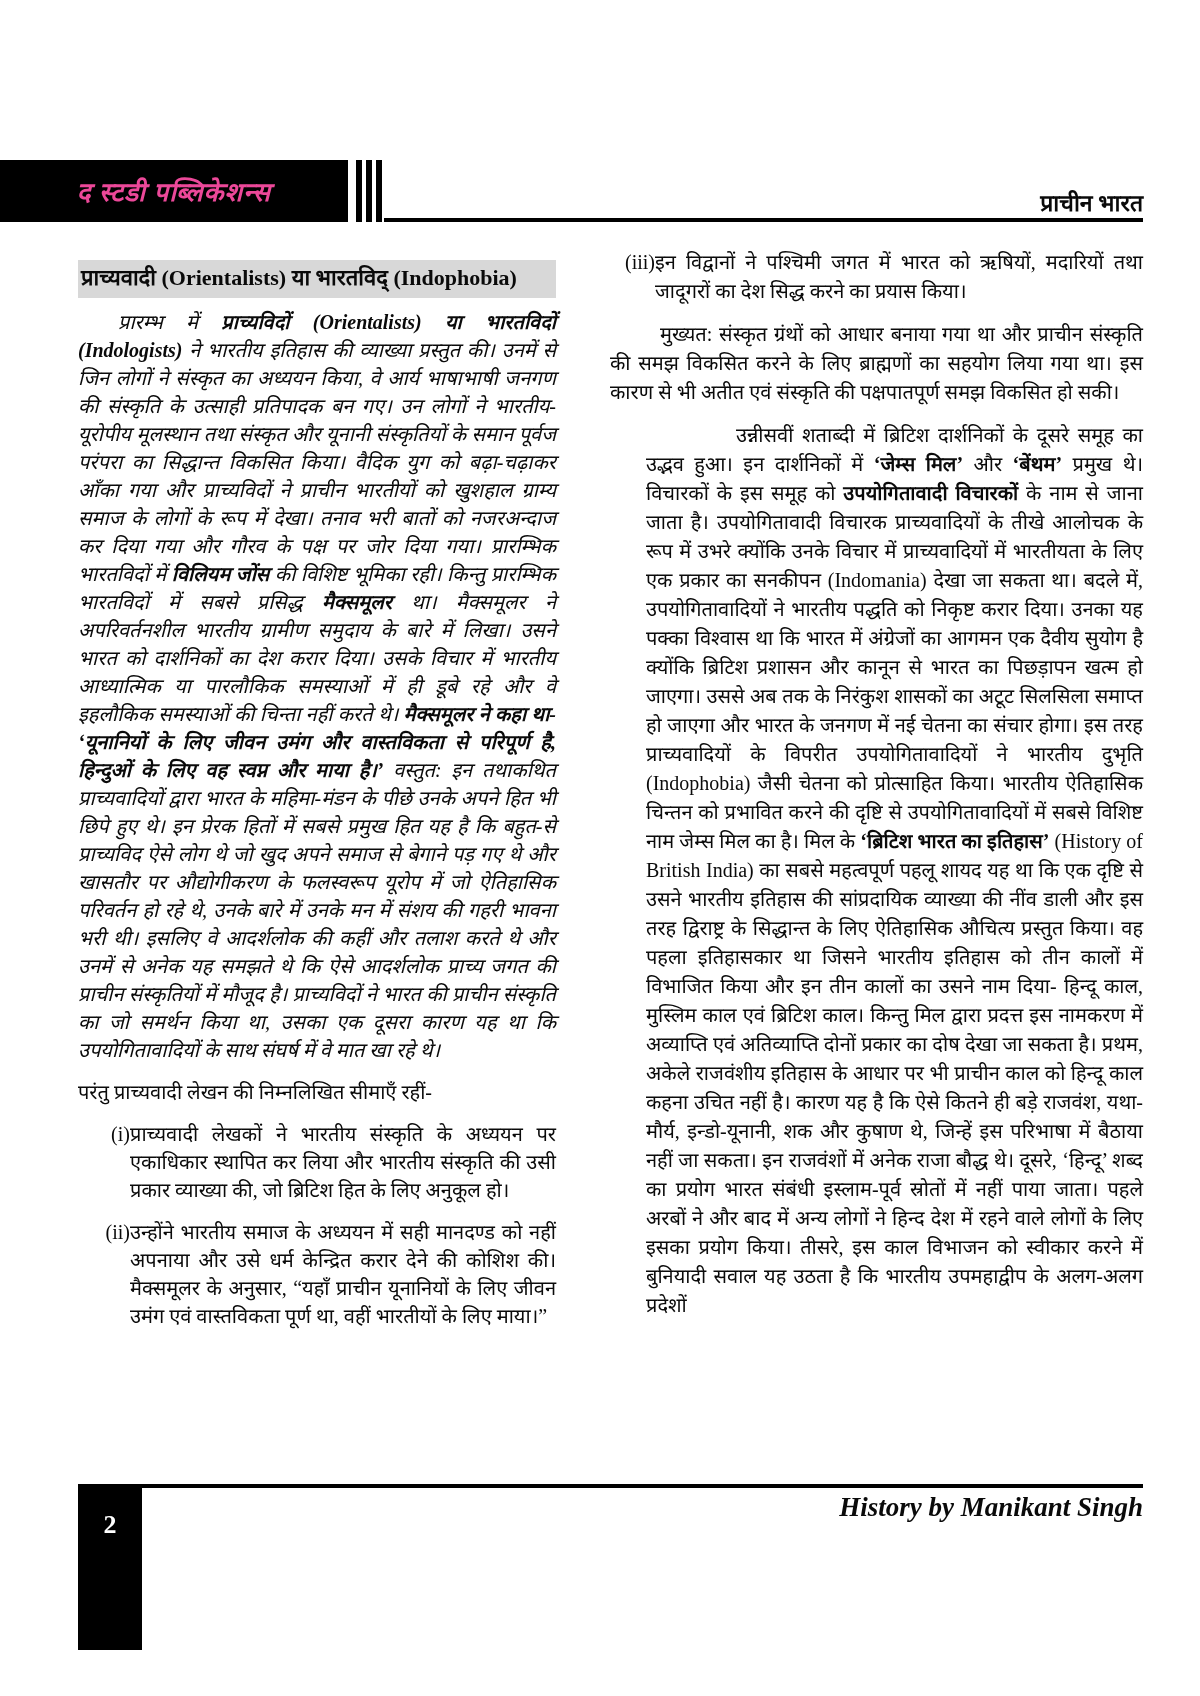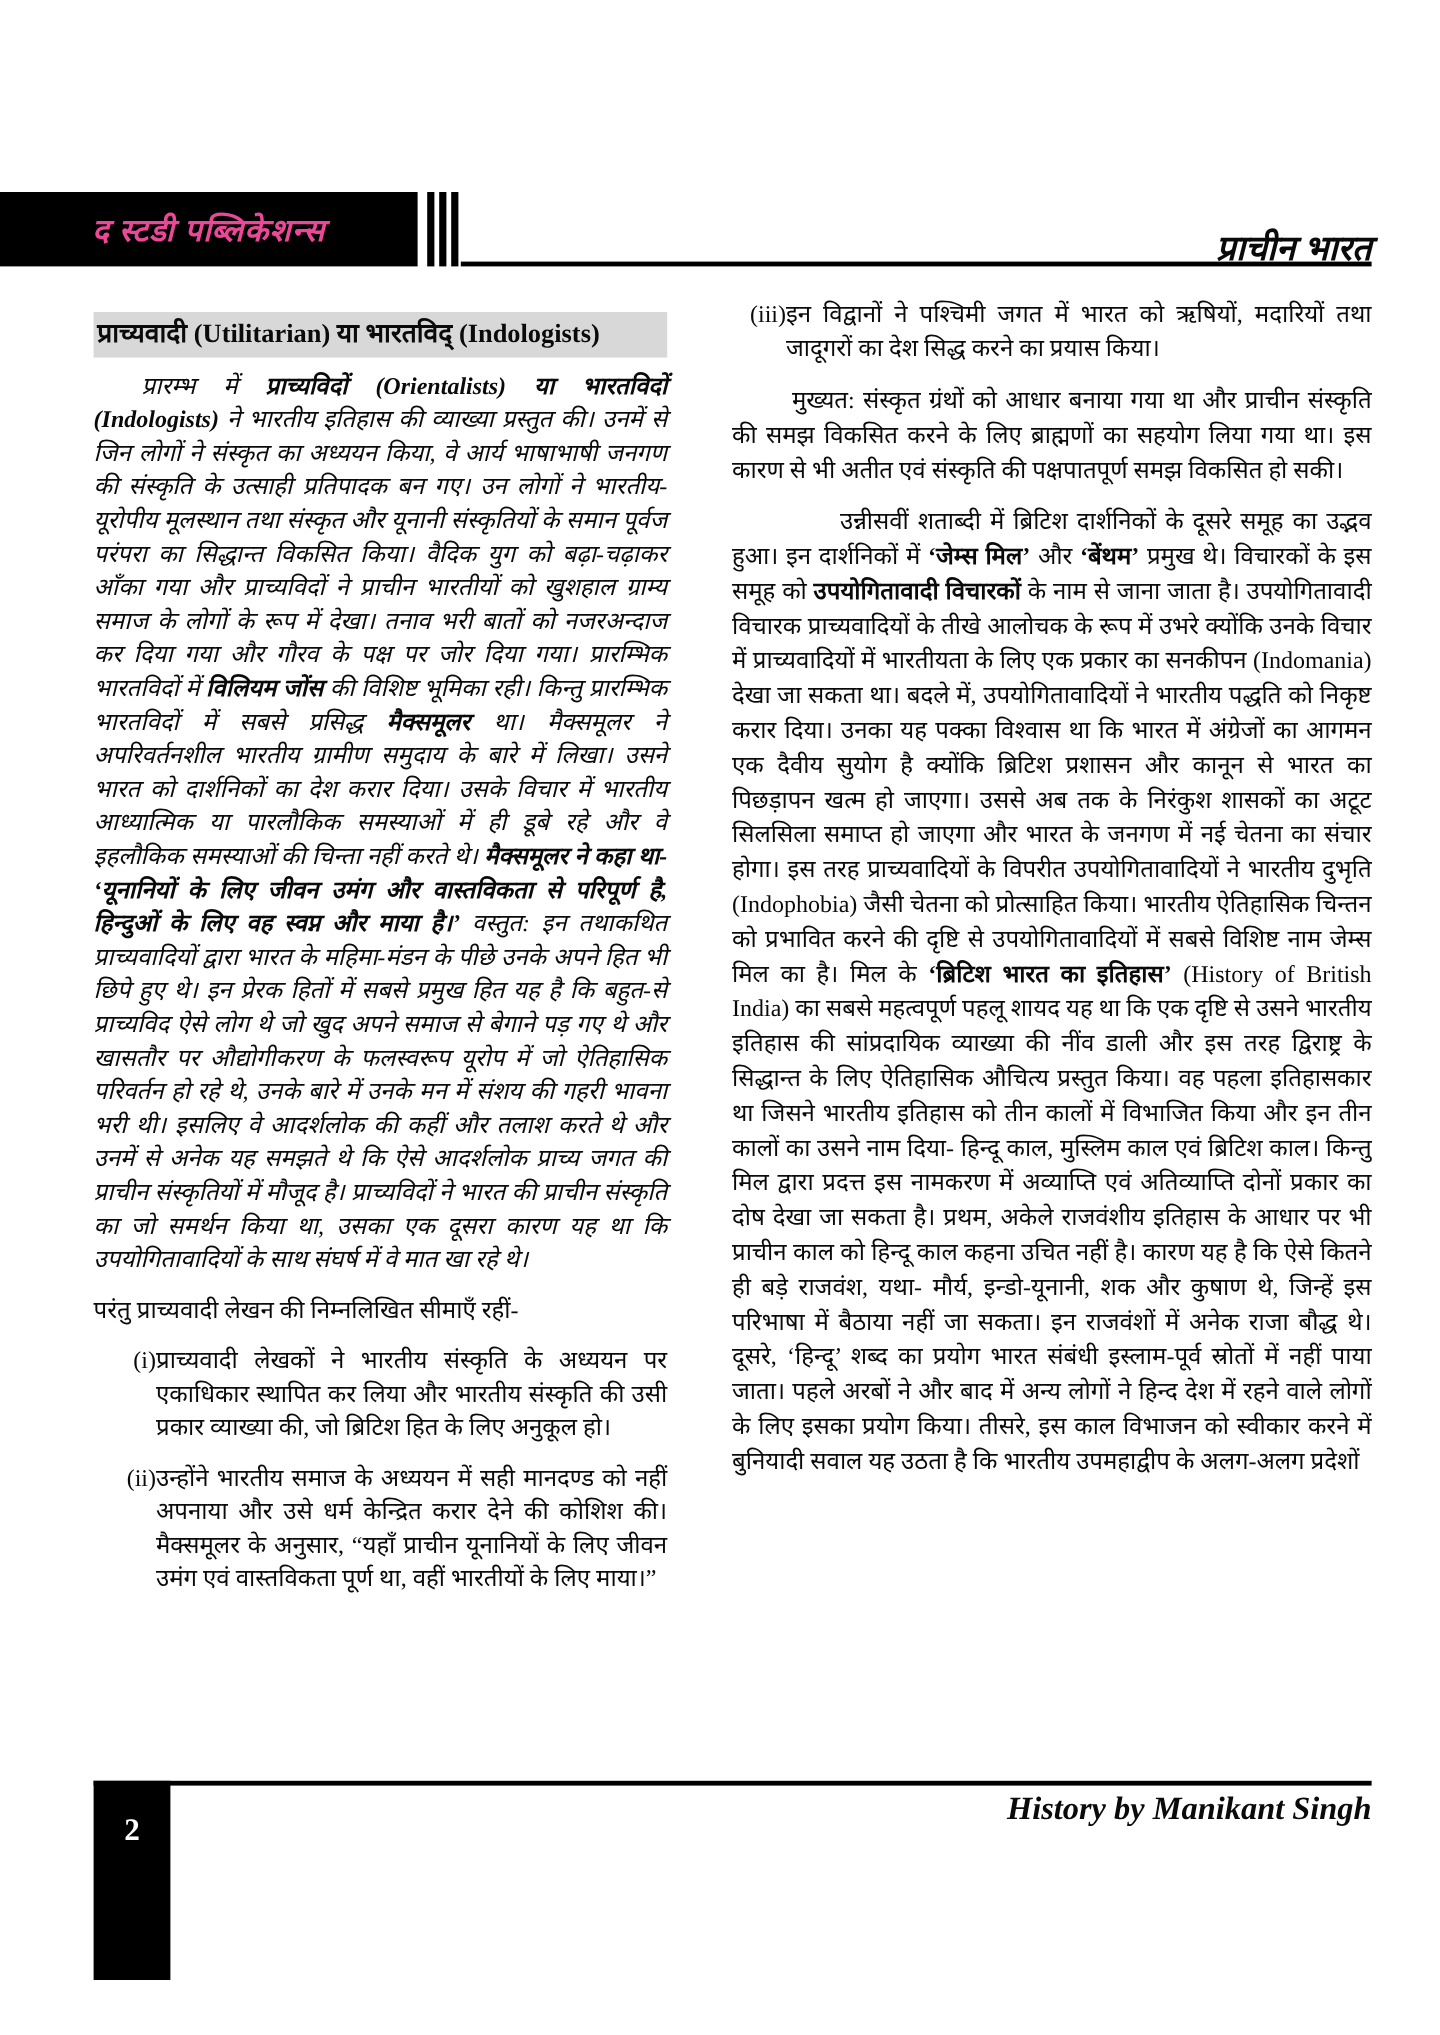--- a/index.html
+++ b/index.html
@@ -20,30 +20,30 @@
   }
   .pub-text{
     color:#ec4899;font-weight:bold;font-style:italic;font-size:26px;
     letter-spacing:1px;white-space:nowrap;
   }
   .header-bars{position:absolute;left:356px;top:160px;height:62px;display:flex;}
   .header-bars i{display:block;width:6px;height:62px;background:#000;margin-right:4px;}
   .header-rule{position:absolute;left:384px;top:218px;width:759px;height:4px;background:#000;}
   .subject{
     position:absolute;right:57px;top:186px;
-    font-weight:bold;font-style:italic;font-size:29px;white-space:nowrap;
+    font-weight:bold;font-size:23px;white-space:nowrap;
   }
   
   .col{position:absolute;top:248px;font-size:20px;text-align:justify;}
   .col-left{left:78px;width:478px;line-height:28px;}
   .col-right{left:610px;width:533px;line-height:29px;}
   .para{margin:0 0 14px 0;}
   .indent-sm{text-indent:40px;font-style:italic;}
   .indent-md{text-indent:50px;}
-  .indent-lg{text-indent:90px;}
+  .indent-lg{text-indent:90px;margin-left:36px;}
   .section-heading{
     margin:12px 0 10px 0;
     background:var(--heading-bg,#d8d8d8);
     font-size:22px;font-weight:bold;
     padding:3px 6px 5px 3px;
     line-height:30px;
     text-align:left;
   }
   .list-item{display:flex;margin:0 0 14px 0;}
   .list-item .marker{flex:none;text-align:right;}
@@ -74,21 +74,21 @@
   </div>
   <div class="header-bars">
       <i></i>
       <i></i>
       <i></i>
     </div>
   <div class="header-rule"></div>
   <div class="subject">प्राचीन भारत</div>
 
   <section class="col col-left">
-    <h2 class="section-heading">प्राच्यवादी (Utilitarian) या भारतविद् (Indologists)</h2>
+    <h2 class="section-heading">प्राच्यवादी (Orientalists) या भारतविद् (Indophobia)</h2>
     <p class="para indent-sm"><span>प्रारम्भ में </span><b>प्राच्यविदों (Orientalists) या भारतविदों (Indologists)</b><span> ने भारतीय इतिहास की व्याख्या प्रस्तुत की। उनमें से जिन लोगों ने संस्कृत का अध्ययन किया, वे आर्य भाषाभाषी जनगण की संस्कृति के उत्साही प्रतिपादक बन गए। उन लोगों ने भारतीय-यूरोपीय मूलस्थान तथा संस्कृत और यूनानी संस्कृतियों के समान पूर्वज परंपरा का सिद्धान्त विकसित किया। वैदिक युग को बढ़ा-चढ़ाकर आँका गया और प्राच्यविदों ने प्राचीन भारतीयों को खुशहाल ग्राम्य समाज के लोगों के रूप में देखा। तनाव भरी बातों को नजरअन्दाज कर दिया गया और गौरव के पक्ष पर जोर दिया गया। प्रारम्भिक भारतविदों में </span><b>विलियम जोंस</b><span> की विशिष्ट भूमिका रही। किन्तु प्रारम्भिक भारतविदों में सबसे प्रसिद्ध </span><b>मैक्समूलर</b><span> था। मैक्समूलर ने अपरिवर्तनशील भारतीय ग्रामीण समुदाय के बारे में लिखा। उसने भारत को दार्शनिकों का देश करार दिया। उसके विचार में भारतीय आध्यात्मिक या पारलौकिक समस्याओं में ही डूबे रहे और वे इहलौकिक समस्याओं की चिन्ता नहीं करते थे। </span><b>मैक्समूलर ने कहा था- ‘यूनानियों के लिए जीवन उमंग और वास्तविकता से परिपूर्ण है, हिन्दुओं के लिए वह स्वप्न और माया है।’</b><span> वस्तुत: इन तथाकथित प्राच्यवादियों द्वारा भारत के महिमा-मंडन के पीछे उनके अपने हित भी छिपे हुए थे। इन प्रेरक हितों में सबसे प्रमुख हित यह है कि बहुत-से प्राच्यविद ऐसे लोग थे जो खुद अपने समाज से बेगाने पड़ गए थे और खासतौर पर औद्योगीकरण के फलस्वरूप यूरोप में जो ऐतिहासिक परिवर्तन हो रहे थे, उनके बारे में उनके मन में संशय की गहरी भावना भरी थी। इसलिए वे आदर्शलोक की कहीं और तलाश करते थे और उनमें से अनेक यह समझते थे कि ऐसे आदर्शलोक प्राच्य जगत की प्राचीन संस्कृतियों में मौजूद है। प्राच्यविदों ने भारत की प्राचीन संस्कृति का जो समर्थन किया था, उसका एक दूसरा कारण यह था कि उपयोगितावादियों के साथ संघर्ष में वे मात खा रहे थे।</span></p>
     <p class="para">परंतु प्राच्यवादी लेखन की निम्नलिखित सीमाएँ रहीं-</p>
     <div class="list-item">
       <span class="marker">(i)</span>
       <span class="li-text">प्राच्यवादी लेखकों ने भारतीय संस्कृति के अध्ययन पर एकाधिकार स्थापित कर लिया और भारतीय संस्कृति की उसी प्रकार व्याख्या की, जो ब्रिटिश हित के लिए अनुकूल हो।</span>
     </div>
     <div class="list-item">
       <span class="marker">(ii)</span>
       <span class="li-text">उन्होंने भारतीय समाज के अध्ययन में सही मानदण्ड को नहीं अपनाया और उसे धर्म केन्द्रित करार देने की कोशिश की। मैक्समूलर के अनुसार, “यहाँ प्राचीन यूनानियों के लिए जीवन उमंग एवं वास्तविकता पूर्ण था, वहीं भारतीयों के लिए माया।”</span>
     </div>

